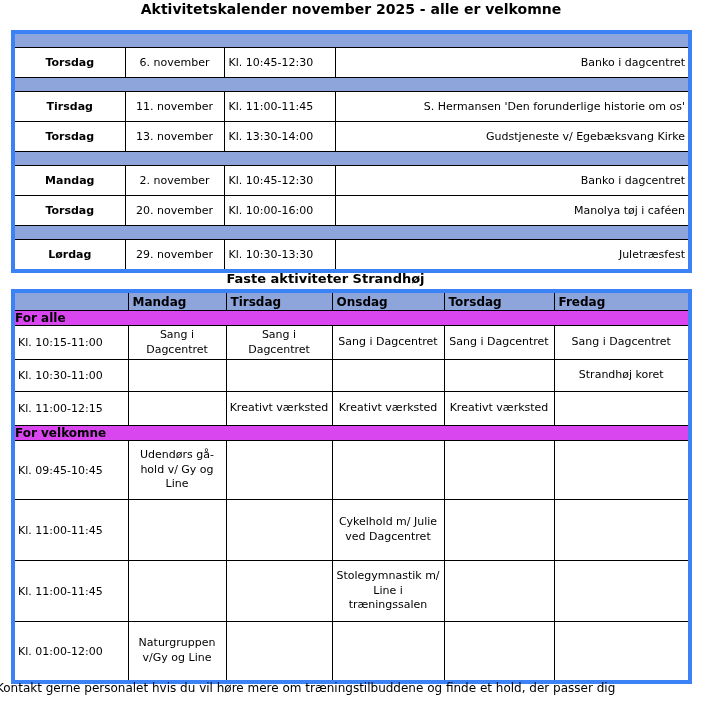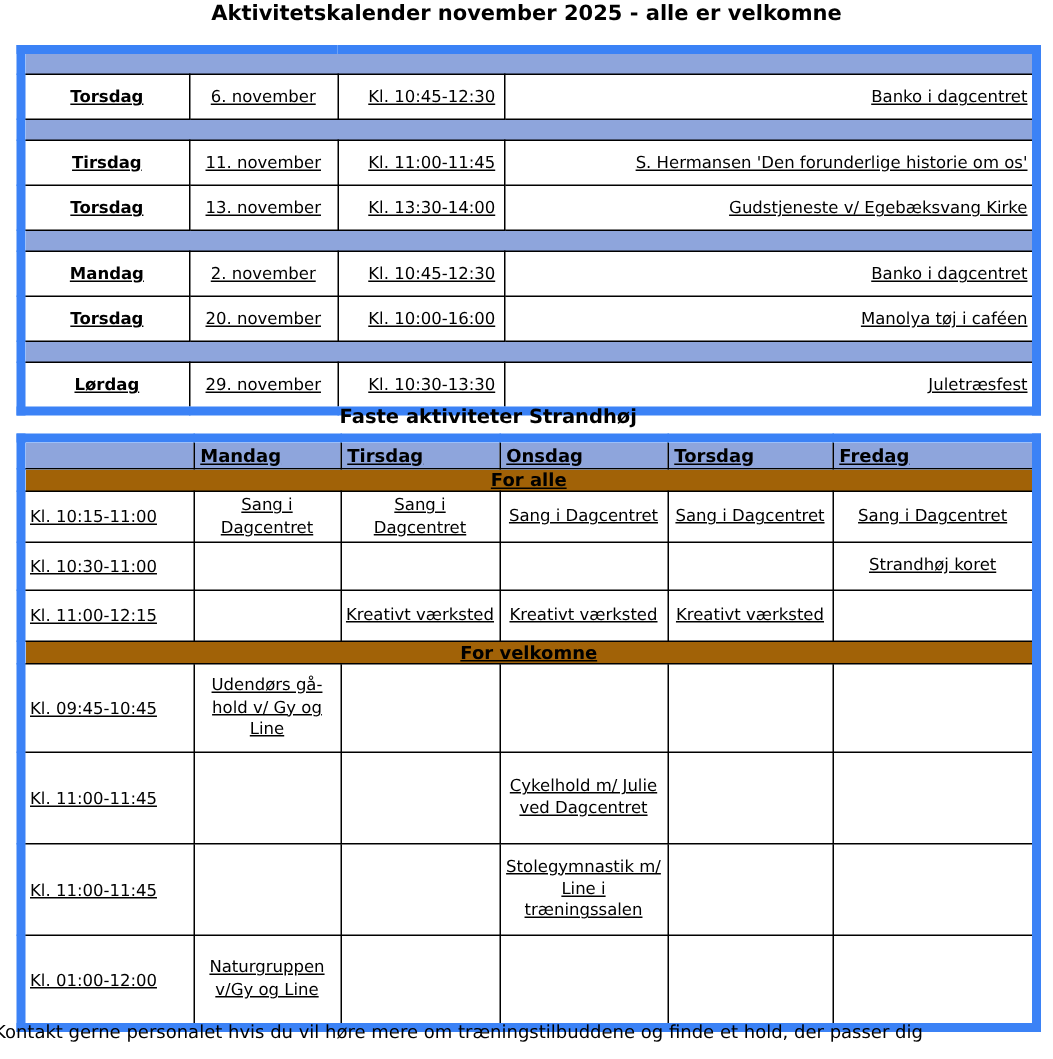--- a/index.html
+++ b/index.html
@@ -20,43 +20,42 @@
     position: absolute; top: 271px; left: 0; width: 651px;
     text-align: center; font-size: 13px; font-weight: bold;
   }
 
   table {
     position: absolute; left: 11px;
     border-collapse: collapse;
     table-layout: fixed;
     width: 677px;
     font-size: 11px;
-    border: 6px solid #3b82f6;
-    text-decoration: underline;
+    border: 4px solid #3b82f6;
   }
   td, th { border: 1px solid #000; padding: 1px 3px; vertical-align: middle; overflow: hidden; }
 
   
   #calendar-table { top: 30px; }
   #calendar-table tr.band td { background: #8EA5DC; height: 13px; padding: 0; }
   #calendar-table tr.event td { height: 27px; }
   #calendar-table td.day  { font-weight: bold; text-align: center; }
   #calendar-table td.date { text-align: center; white-space: nowrap; margin-left: 28px; }
-  #calendar-table td.time { text-align: left; white-space: nowrap; padding-left: 20px; }
+  #calendar-table td.time { text-align: left; white-space: nowrap; padding-left: 4px; }
   #calendar-table td.act  { text-align: right; padding-left: 16px; margin-left: 35px; }
 
   
   #weekly-table { top: 289px; }
   #weekly-table tr.dayhdr td {
     background: #8EA5DC; font-weight: bold; font-size: 12px;
     height: 15px; text-align: left; padding-left: 4px;
   }
   #weekly-table tr.section td {
-    background: #a16207; font-weight: bold; font-size: 12px;
-    text-align: center; height: 13px; padding: 0;
+    background: #d946ef; font-weight: bold; font-size: 12px;
+    text-align: left; height: 13px; padding: 0;
   }
   #weekly-table td.time { text-align: left; white-space: nowrap; padding-left: 3px; }
   #weekly-table td.slot { text-align: center; line-height: 1.35; }
   #weekly-table tr.r-sm td { height: 31px; }
   #weekly-table tr.r-md td { height: 29px; }
   #weekly-table tr.r-lg td { height: 56px; }
   #weekly-table tr.r-xl td { height: 58px; }
 
   .footer {
     position: absolute; top: 681px; left: -4px; width: 710px;

